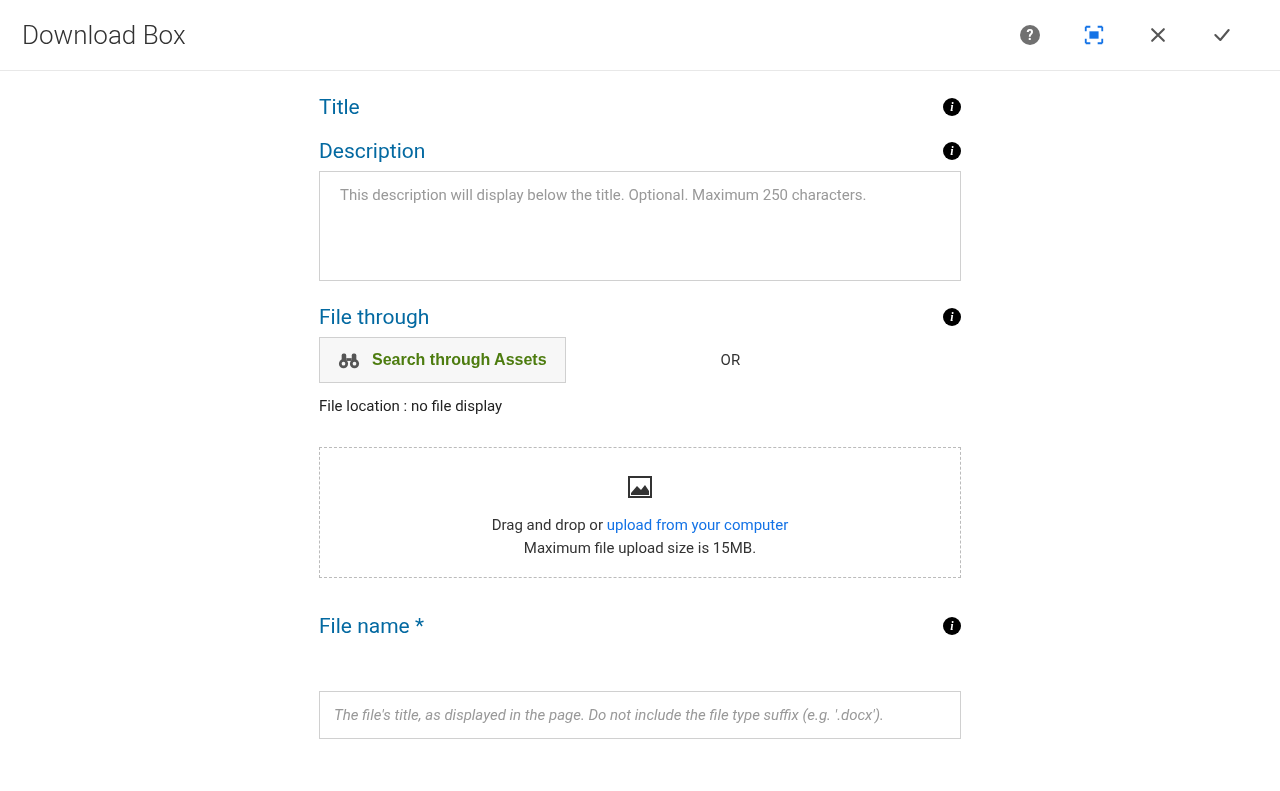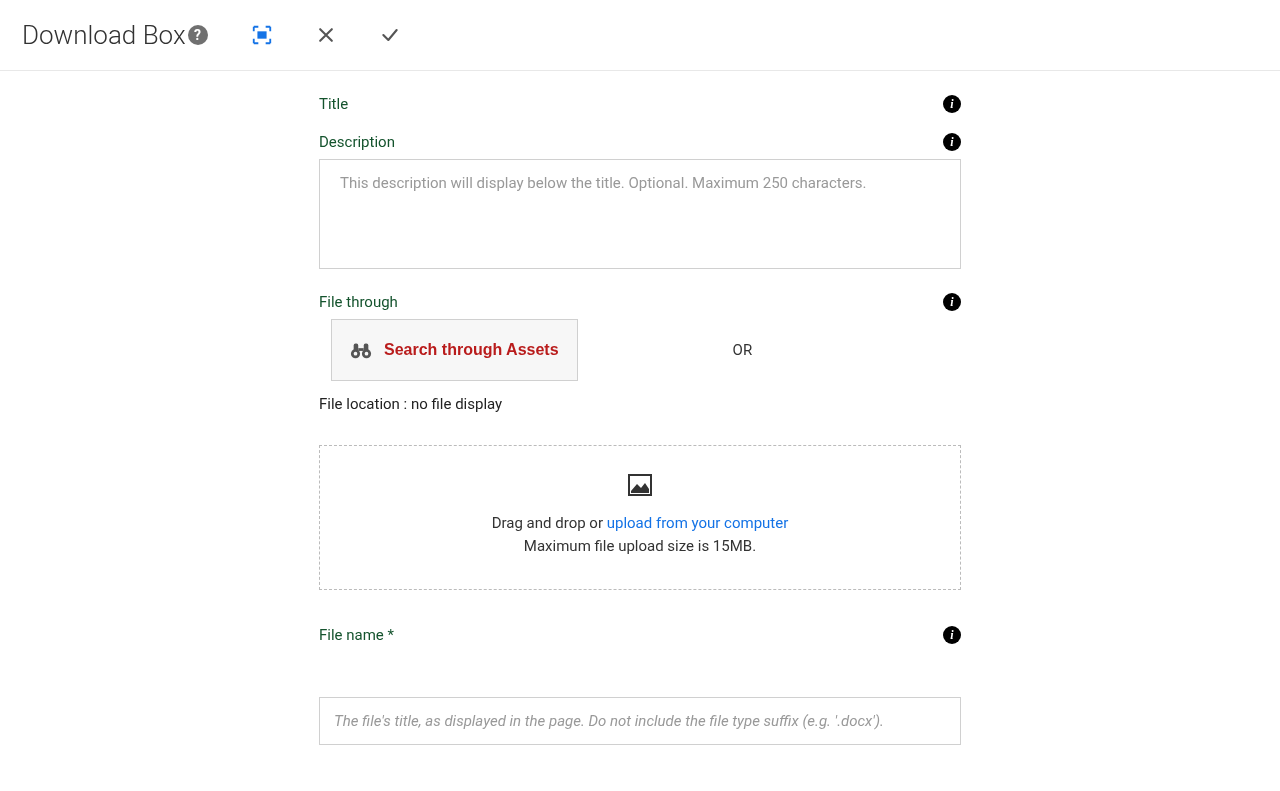--- a/index.html
+++ b/index.html
@@ -10,21 +10,21 @@
     body {
       font-family: -apple-system, BlinkMacSystemFont, "Segoe UI", Roboto, "Helvetica Neue", Arial, sans-serif;
       background: #fff;
       color: #333;
       width: 1280px;
       height: 791px;
     }
     .header {
       display: flex;
       align-items: center;
-      justify-content: flex-start;
+      justify-content: space-between;
       padding: 20px 22px 20px 22px;
       border-bottom: 1px solid #e8e8e8;
     }
     .header-title {
       font-size: 26px;
       font-weight: 300;
       color: #323232;
     }
     .header-actions {
       display: flex;
@@ -69,22 +69,22 @@
     .form-group {
       margin-bottom: 20px;
     }
     .label-row {
       display: flex;
       align-items: center;
       justify-content: space-between;
       margin-bottom: 8px;
     }
     .field-label {
-      font-size: 15px;
-      color: #14532d;
+      font-size: 21px;
+      color: #0369a1;
     }
     .info-icon {
       width: 18px;
       height: 18px;
       border-radius: 50%;
       background: #000;
       color: #fff;
       font-size: 12px;
       font-weight: bold;
       font-family: Georgia, serif;
@@ -121,46 +121,45 @@
     .file-options-row {
       display: flex;
       align-items: center;
       gap: 0;
       margin-bottom: 14px;
     }
     .search-assets-btn {
       display: inline-flex;
       align-items: center;
       gap: 12px;
-      padding: 20px 18px;
+      padding: 12px 18px;
       border: 1px solid #d0d0d0;
       background: #f7f7f7;
       cursor: pointer;
       font-size: 16px;
       font-weight: 600;
-      color: #b91c1c;
-      margin-left: 12px;
+      color: #4d7c0f;
     }
     .binoculars-icon {
       width: 22px;
       height: 20px;
     }
     .or-text {
       font-size: 15px;
       color: #333;
       margin-left: 155px;
     }
     .file-location {
       font-size: 15px;
       color: #222;
       margin-bottom: 32px;
     }
     .dropzone {
       border: 1px dashed #bbb;
-      padding: 28px 20px 32px 20px;
+      padding: 28px 20px 18px 20px;
       text-align: center;
       margin-bottom: 36px;
     }
     .dropzone-icon {
       margin-bottom: 12px;
     }
     .dropzone-icon svg {
       width: 24px;
       height: 22px;
     }

